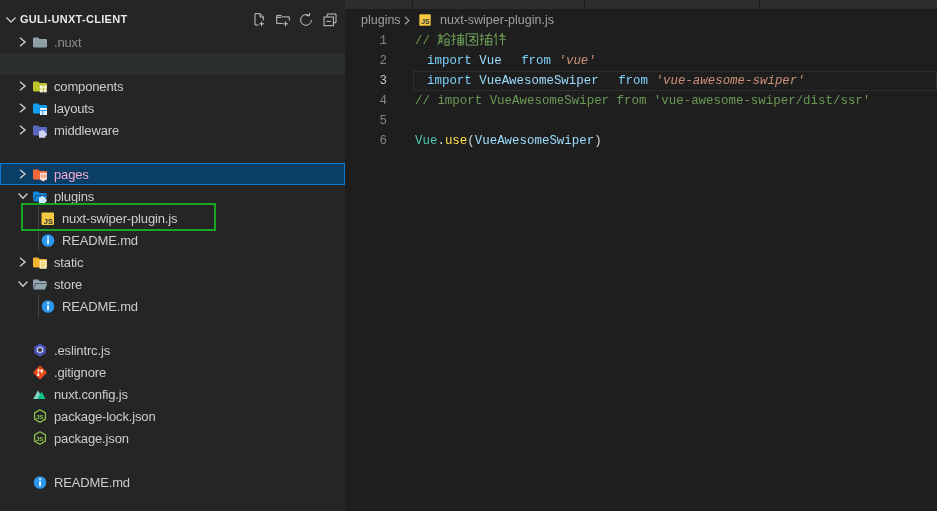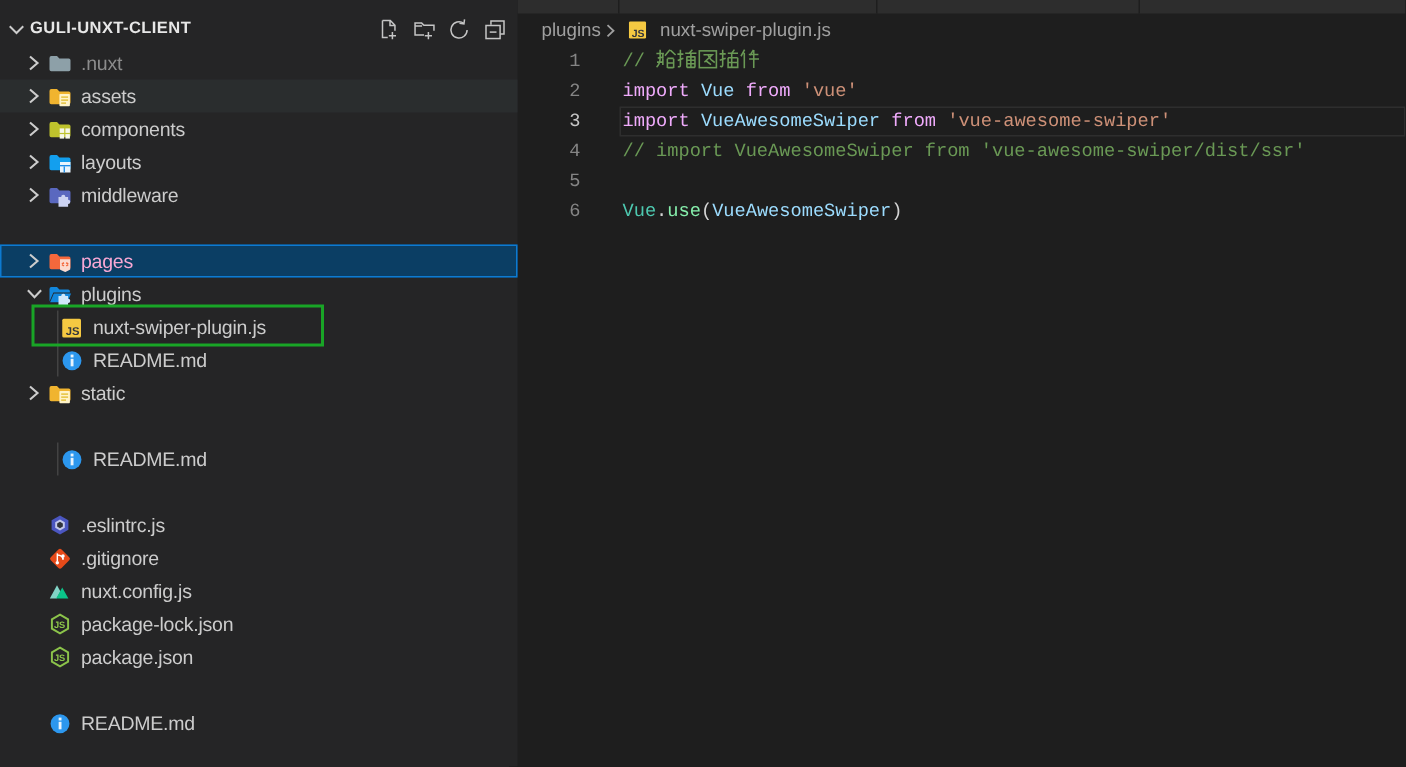--- a/index.html
+++ b/index.html
@@ -22,22 +22,22 @@
   #editor { position:absolute; left:345px; top:0; width:592px; height:511px; background:#1e1e1e; }
   #tabs { position:absolute; left:0; top:0; width:592px; height:9px; background:#2d2d2d; }
   .tabsep { position:absolute; top:0; width:1px; height:9px; background:#1e1e1e; }
   #crumb { position:absolute; left:0; top:9px; width:592px; height:22px; }
   #crumb .t { position:absolute; top:50%; transform:translateY(-50%); font-size:12.5px; color:#a0a0a0; white-space:nowrap; }
   .cl { position:absolute; height:20px; line-height:20px; white-space:pre;
        font-family:"Liberation Mono", monospace; font-size:12.45px; }
   .ln { position:absolute; width:42px; text-align:right; height:20px; line-height:20px;
        font-family:"Liberation Mono", monospace; font-size:12.45px; }
   #curline { position:absolute; left:413px; top:71px; width:524px; height:20px; border:1px solid #2e2e2e; }
-  .k { color:#f0abfc; } .v { color:#9cdcfe; } .s { color:#ce9178; } .c { color:#6a9955; }
-  .t2 { color:#4ec9b0; } .y { color:#86efac;text-align:right; } .w { color:#d4d4d4; }
+  .k { color:#7dd3fc;margin-left:12px; } .v { color:#9cdcfe; } .s { color:#ce9178;font-style:italic; } .c { color:#6a9955; }
+  .t2 { color:#4ec9b0; } .y { color:#fde047;text-align:right; } .w { color:#d4d4d4; }
 </style>
 </head>
 <body>
 <div id="app">
   <div id="editor">
     <div id="tabs">
       <div class="tabsep" style="left:67px"></div>
       <div class="tabsep" style="left:239px"></div>
       <div class="tabsep" style="left:414px"></div>
     </div>
@@ -107,117 +107,114 @@
     </div>
 <div class="row" style="top:31px">
         <svg class="chev" width="10" height="12" viewBox="0 0 10 12">
           <path d="M3 1.7 L8 6 L3 10.3" stroke="#cccccc" stroke-width="1.4" fill="none"></path>
         </svg>
         <svg class="ficon" style="left:32px" width="16" height="16" viewBox="0 0 16 16">
           <path d="M1 4.6 Q1 3.4 2.2 3.4 H6 L7.6 5 H13.8 Q15 5 15 6.2 V12.3 Q15 13.5 13.8 13.5 H2.2 Q1 13.5 1 12.3 Z" fill="#8da0a8"></path>
         </svg>
         <span class="lbl dim" style="left:54px">.nuxt</span>
       </div>
-<div class="row" style="top:53px">
+<div class="row" style="top:75px">
+        <svg class="chev" width="10" height="12" viewBox="0 0 10 12">
+          <path d="M3 1.7 L8 6 L3 10.3" stroke="#cccccc" stroke-width="1.4" fill="none"></path>
+        </svg>
+        <svg class="ficon" style="left:32px" width="16" height="16" viewBox="0 0 16 16">
+          <path d="M1 4.6 Q1 3.4 2.2 3.4 H6 L7.6 5 H13.8 Q15 5 15 6.2 V12.3 Q15 13.5 13.8 13.5 H2.2 Q1 13.5 1 12.3 Z" fill="#bec22c"></path>
+          <rect x="7.8" y="7.6" width="3" height="3" fill="#f7f7e8"></rect>
+          <rect x="11.6" y="7.6" width="3" height="3" fill="#f7f7e8"></rect>
+          <rect x="7.8" y="11.4" width="3" height="3" fill="#f7f7e8"></rect>
+          <rect x="11.6" y="11.4" width="3" height="3" fill="#f7f7e8"></rect>
+        </svg>
+        <span class="lbl" style="left:54px">components</span>
+      </div>
+<div class="row" style="top:97px">
+        <svg class="chev" width="10" height="12" viewBox="0 0 10 12">
+          <path d="M3 1.7 L8 6 L3 10.3" stroke="#cccccc" stroke-width="1.4" fill="none"></path>
+        </svg>
+        <svg class="ficon" style="left:32px" width="16" height="16" viewBox="0 0 16 16">
+          <path d="M1 4.6 Q1 3.4 2.2 3.4 H6 L7.6 5 H13.8 Q15 5 15 6.2 V12.3 Q15 13.5 13.8 13.5 H2.2 Q1 13.5 1 12.3 Z" fill="#139fee"></path>
+          <rect x="8" y="8" width="7" height="7" fill="#e8f4fd"></rect>
+          <rect x="8" y="10" width="7" height="0.9" fill="#1d8ce8"></rect>
+          <rect x="10.4" y="10.9" width="0.9" height="4.1" fill="#1d8ce8"></rect>
+        </svg>
+        <span class="lbl" style="left:54px">layouts</span>
+      </div>
+<div class="row" style="top:119px">
+        <svg class="chev" width="10" height="12" viewBox="0 0 10 12">
+          <path d="M3 1.7 L8 6 L3 10.3" stroke="#cccccc" stroke-width="1.4" fill="none"></path>
+        </svg>
+        <svg class="ficon" style="left:32px" width="16" height="16" viewBox="0 0 16 16">
+          <path d="M1 4.6 Q1 3.4 2.2 3.4 H6 L7.6 5 H13.8 Q15 5 15 6.2 V12.3 Q15 13.5 13.8 13.5 H2.2 Q1 13.5 1 12.3 Z" fill="#5a68bf"></path>
+          <path d="M7 9.3 h1.8 a1.4 1.4 0 1 1 2.8 0 h1.8 v1.8 a1.4 1.4 0 1 1 0 2.9 v1.8 h-6.4 z" fill="#ccd3f2"></path>
+        </svg>
+        <span class="lbl" style="left:54px">middleware</span>
+      </div>
+<div class="row" style="top:163px">
+        <svg class="chev" width="10" height="12" viewBox="0 0 10 12">
+          <path d="M3 1.7 L8 6 L3 10.3" stroke="#cccccc" stroke-width="1.4" fill="none"></path>
+        </svg>
+        <svg class="ficon" style="left:32px" width="16" height="16" viewBox="0 0 16 16">
+          <path d="M1 4.6 Q1 3.4 2.2 3.4 H6 L7.6 5 H13.8 Q15 5 15 6.2 V12.3 Q15 13.5 13.8 13.5 H2.2 Q1 13.5 1 12.3 Z" fill="#f4683c"></path>
+          <path d="M8 6.8 H14.8 V13.6 Q11.4 15.4 11.4 15.4 Q8 13.6 8 13.6 Z" fill="#fcdacf"></path>
+          <path d="M9.3 10.2 L10.6 9.1 M9.3 10.2 L10.6 11.3 M13.5 10.2 L12.2 9.1 M13.5 10.2 L12.2 11.3" stroke="#f4683c" stroke-width="1.1" fill="none"></path>
+        </svg>
+        <span class="lbl selt" style="left:54px">pages</span>
+      </div>
+<div class="row" style="top:185px">
+        <svg class="chev" width="12" height="12" viewBox="0 0 12 12">
+          <path d="M1.6 3.5 L6 8.2 L10.4 3.5" stroke="#cccccc" stroke-width="1.4" fill="none"></path>
+        </svg>
+        <svg class="ficon" style="left:32px" width="16" height="16" viewBox="0 0 16 16">
+          <path d="M1 4.6 Q1 3.4 2.2 3.4 H6 L7.6 5 H13.4 Q14.6 5 14.6 6.2 V7 H3.6 L1 13 Z" fill="#1287dd"></path>
+          <path d="M3.9 7.6 H15.4 L12.9 13.5 H1.4 Z" fill="#1287dd"></path>
+          <path d="M7 9.3 h1.8 a1.4 1.4 0 1 1 2.8 0 h1.8 v1.8 a1.4 1.4 0 1 1 0 2.9 v1.8 h-6.4 z" fill="#cfe7fa"></path>
+        </svg>
+        <span class="lbl" style="left:54px">plugins</span>
+      </div>
+<div class="row" style="top:207px">
+        <svg class="ficon" style="left:40px" width="16" height="16" viewBox="0 0 16 16">
+          <rect x="1.5" y="2.5" width="12.5" height="12.5" rx="1" fill="#f5c942"></rect>
+          <text x="13" y="13.6" font-family="Liberation Sans" font-size="7.5" font-weight="bold" fill="#33363d" text-anchor="end">JS</text>
+        </svg>
+        <span class="lbl" style="left:62px">nuxt-swiper-plugin.js</span>
+      </div>
+<div class="row" style="top:229px">
+        <svg class="ficon" style="left:40px" width="16" height="16" viewBox="0 0 16 16">
+          <circle cx="8" cy="8.5" r="6.3" fill="#2c97ee"></circle>
+          <rect x="7.1" y="7.2" width="1.9" height="5" fill="#e8f4fd"></rect>
+          <rect x="7.1" y="4.4" width="1.9" height="1.9" fill="#e8f4fd"></rect>
+        </svg>
+        <span class="lbl" style="left:62px">README.md</span>
+      </div>
+<div class="row" style="top:251px">
         <svg class="chev" width="10" height="12" viewBox="0 0 10 12">
           <path d="M3 1.7 L8 6 L3 10.3" stroke="#cccccc" stroke-width="1.4" fill="none"></path>
         </svg>
         <svg class="ficon" style="left:32px" width="16" height="16" viewBox="0 0 16 16">
           <path d="M1 4.6 Q1 3.4 2.2 3.4 H6 L7.6 5 H13.8 Q15 5 15 6.2 V12.3 Q15 13.5 13.8 13.5 H2.2 Q1 13.5 1 12.3 Z" fill="#f0b42f"></path>
           <rect x="7.6" y="6.6" width="7" height="8.2" rx="0.6" fill="#fff3c8"></rect>
           <rect x="8.8" y="8.2" width="4.6" height="1.1" fill="#e8c74a"></rect>
           <rect x="8.8" y="10.2" width="4.6" height="1.1" fill="#e8c74a"></rect>
           <rect x="8.8" y="12.2" width="3.2" height="1.1" fill="#e8c74a"></rect>
         </svg>
-        <span class="lbl" style="left:54px">assets</span>
-      </div>
-<div class="row" style="top:75px">
-        <svg class="chev" width="10" height="12" viewBox="0 0 10 12">
-          <path d="M3 1.7 L8 6 L3 10.3" stroke="#cccccc" stroke-width="1.4" fill="none"></path>
-        </svg>
-        <svg class="ficon" style="left:32px" width="16" height="16" viewBox="0 0 16 16">
-          <path d="M1 4.6 Q1 3.4 2.2 3.4 H6 L7.6 5 H13.8 Q15 5 15 6.2 V12.3 Q15 13.5 13.8 13.5 H2.2 Q1 13.5 1 12.3 Z" fill="#bec22c"></path>
-          <rect x="7.8" y="7.6" width="3" height="3" fill="#f7f7e8"></rect>
-          <rect x="11.6" y="7.6" width="3" height="3" fill="#f7f7e8"></rect>
-          <rect x="7.8" y="11.4" width="3" height="3" fill="#f7f7e8"></rect>
-          <rect x="11.6" y="11.4" width="3" height="3" fill="#f7f7e8"></rect>
-        </svg>
-        <span class="lbl" style="left:54px">components</span>
-      </div>
-<div class="row" style="top:97px">
-        <svg class="chev" width="10" height="12" viewBox="0 0 10 12">
-          <path d="M3 1.7 L8 6 L3 10.3" stroke="#cccccc" stroke-width="1.4" fill="none"></path>
-        </svg>
-        <svg class="ficon" style="left:32px" width="16" height="16" viewBox="0 0 16 16">
-          <path d="M1 4.6 Q1 3.4 2.2 3.4 H6 L7.6 5 H13.8 Q15 5 15 6.2 V12.3 Q15 13.5 13.8 13.5 H2.2 Q1 13.5 1 12.3 Z" fill="#139fee"></path>
-          <rect x="8" y="8" width="7" height="7" fill="#e8f4fd"></rect>
-          <rect x="8" y="10" width="7" height="0.9" fill="#1d8ce8"></rect>
-          <rect x="10.4" y="10.9" width="0.9" height="4.1" fill="#1d8ce8"></rect>
-        </svg>
-        <span class="lbl" style="left:54px">layouts</span>
-      </div>
-<div class="row" style="top:119px">
-        <svg class="chev" width="10" height="12" viewBox="0 0 10 12">
-          <path d="M3 1.7 L8 6 L3 10.3" stroke="#cccccc" stroke-width="1.4" fill="none"></path>
-        </svg>
-        <svg class="ficon" style="left:32px" width="16" height="16" viewBox="0 0 16 16">
-          <path d="M1 4.6 Q1 3.4 2.2 3.4 H6 L7.6 5 H13.8 Q15 5 15 6.2 V12.3 Q15 13.5 13.8 13.5 H2.2 Q1 13.5 1 12.3 Z" fill="#5a68bf"></path>
-          <path d="M7 9.3 h1.8 a1.4 1.4 0 1 1 2.8 0 h1.8 v1.8 a1.4 1.4 0 1 1 0 2.9 v1.8 h-6.4 z" fill="#ccd3f2"></path>
-        </svg>
-        <span class="lbl" style="left:54px">middleware</span>
-      </div>
-<div class="row" style="top:163px">
-        <svg class="chev" width="10" height="12" viewBox="0 0 10 12">
-          <path d="M3 1.7 L8 6 L3 10.3" stroke="#cccccc" stroke-width="1.4" fill="none"></path>
-        </svg>
-        <svg class="ficon" style="left:32px" width="16" height="16" viewBox="0 0 16 16">
-          <path d="M1 4.6 Q1 3.4 2.2 3.4 H6 L7.6 5 H13.8 Q15 5 15 6.2 V12.3 Q15 13.5 13.8 13.5 H2.2 Q1 13.5 1 12.3 Z" fill="#f4683c"></path>
-          <path d="M8 6.8 H14.8 V13.6 Q11.4 15.4 11.4 15.4 Q8 13.6 8 13.6 Z" fill="#fcdacf"></path>
-          <path d="M9.3 10.2 L10.6 9.1 M9.3 10.2 L10.6 11.3 M13.5 10.2 L12.2 9.1 M13.5 10.2 L12.2 11.3" stroke="#f4683c" stroke-width="1.1" fill="none"></path>
-        </svg>
-        <span class="lbl selt" style="left:54px">pages</span>
-      </div>
-<div class="row" style="top:185px">
+        <span class="lbl" style="left:54px">static</span>
+      </div>
+<div class="row" style="top:273px">
         <svg class="chev" width="12" height="12" viewBox="0 0 12 12">
           <path d="M1.6 3.5 L6 8.2 L10.4 3.5" stroke="#cccccc" stroke-width="1.4" fill="none"></path>
         </svg>
         <svg class="ficon" style="left:32px" width="16" height="16" viewBox="0 0 16 16">
-          <path d="M1 4.6 Q1 3.4 2.2 3.4 H6 L7.6 5 H13.4 Q14.6 5 14.6 6.2 V7 H3.6 L1 13 Z" fill="#1287dd"></path>
-          <path d="M3.9 7.6 H15.4 L12.9 13.5 H1.4 Z" fill="#1287dd"></path>
-          <path d="M7 9.3 h1.8 a1.4 1.4 0 1 1 2.8 0 h1.8 v1.8 a1.4 1.4 0 1 1 0 2.9 v1.8 h-6.4 z" fill="#cfe7fa"></path>
-        </svg>
-        <span class="lbl" style="left:54px">plugins</span>
-      </div>
-<div class="row" style="top:207px">
-        <svg class="ficon" style="left:40px" width="16" height="16" viewBox="0 0 16 16">
-          <rect x="1.5" y="2.5" width="12.5" height="12.5" rx="1" fill="#f5c942"></rect>
-          <text x="13" y="13.6" font-family="Liberation Sans" font-size="7.5" font-weight="bold" fill="#33363d" text-anchor="end">JS</text>
-        </svg>
-        <span class="lbl" style="left:62px">nuxt-swiper-plugin.js</span>
-      </div>
-<div class="row" style="top:229px">
-        <svg class="ficon" style="left:40px" width="16" height="16" viewBox="0 0 16 16">
-          <circle cx="8" cy="8.5" r="6.3" fill="#2c97ee"></circle>
-          <rect x="7.1" y="7.2" width="1.9" height="5" fill="#e8f4fd"></rect>
-          <rect x="7.1" y="4.4" width="1.9" height="1.9" fill="#e8f4fd"></rect>
-        </svg>
-        <span class="lbl" style="left:62px">README.md</span>
-      </div>
-<div class="row" style="top:251px">
-        <svg class="chev" width="10" height="12" viewBox="0 0 10 12">
-          <path d="M3 1.7 L8 6 L3 10.3" stroke="#cccccc" stroke-width="1.4" fill="none"></path>
-        </svg>
-        <svg class="ficon" style="left:32px" width="16" height="16" viewBox="0 0 16 16">
-          <path d="M1 4.6 Q1 3.4 2.2 3.4 H6 L7.6 5 H13.8 Q15 5 15 6.2 V12.3 Q15 13.5 13.8 13.5 H2.2 Q1 13.5 1 12.3 Z" fill="#f0b42f"></path>
-          <rect x="7.6" y="6.6" width="7" height="8.2" rx="0.6" fill="#fff3c8"></rect>
-          <rect x="8.8" y="8.2" width="4.6" height="1.1" fill="#e8c74a"></rect>
-          <rect x="8.8" y="10.2" width="4.6" height="1.1" fill="#e8c74a"></rect>
-          <rect x="8.8" y="12.2" width="3.2" height="1.1" fill="#e8c74a"></rect>
-        </svg>
-        <span class="lbl" style="left:54px">static</span>
+          <path d="M1 4.6 Q1 3.4 2.2 3.4 H6 L7.6 5 H13.4 Q14.6 5 14.6 6.2 V7 H3.6 L1 13 Z" fill="#90a4ae"></path>
+          <path d="M3.9 7.6 H15.4 L12.9 13.5 H1.4 Z" fill="#90a4ae"></path>
+        </svg>
+        <span class="lbl" style="left:54px">store</span>
       </div>
 <div class="row" style="top:295px">
         <svg class="ficon" style="left:40px" width="16" height="16" viewBox="0 0 16 16">
           <circle cx="8" cy="8.5" r="6.3" fill="#2c97ee"></circle>
           <rect x="7.1" y="7.2" width="1.9" height="5" fill="#e8f4fd"></rect>
           <rect x="7.1" y="4.4" width="1.9" height="1.9" fill="#e8f4fd"></rect>
         </svg>
         <span class="lbl" style="left:62px">README.md</span>
       </div>
 <div class="row" style="top:339px">

